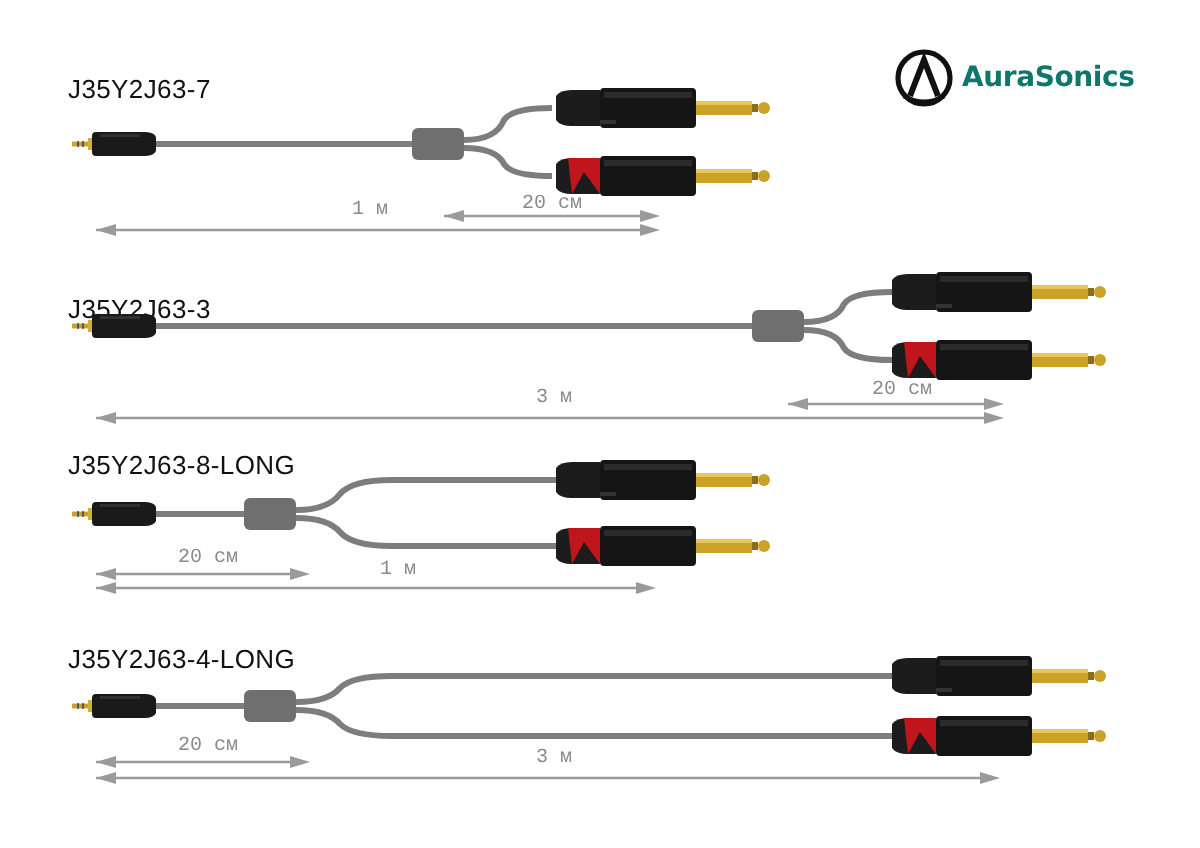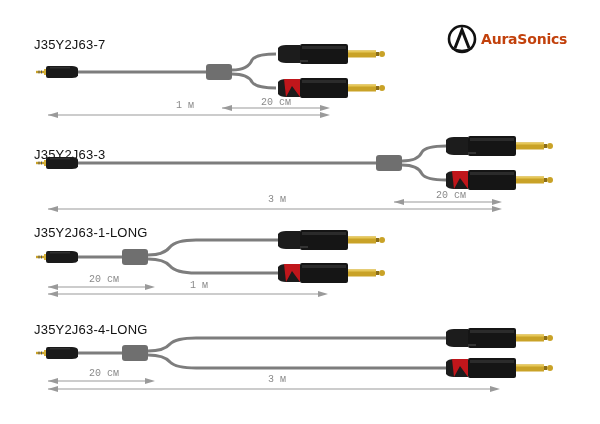--- a/index.html
+++ b/index.html
@@ -1,37 +1,37 @@
 <!DOCTYPE html>
 <html><head>
 <meta charset="utf-8">
 <style>
   html, body { margin:0; padding:0; background:#ffffff; }
   body { width:600px; height:424px; position:relative; overflow:hidden; font-family:"Liberation Sans", sans-serif; }
   .title { position:absolute; font-size:13px; color:#111; letter-spacing:0.2px; }
   .logo { position:absolute; left:447px; top:24px; display:flex; align-items:center; }
-  .logo-text { font-family:"DejaVu Sans", sans-serif; font-weight:bold; font-size:14px; color:#c2410c; margin-left:4px; letter-spacing:-0.2px; }
+  .logo-text { font-family:"DejaVu Sans", sans-serif; font-weight:bold; font-size:14px; color:#0f766e; margin-left:4px; letter-spacing:-0.2px; }
   .dim { position:absolute; font-family:Liberation Mono, monospace; font-size:10px; color:#8a8a8a; }
   svg.diagram { position:absolute; left:0; top:0; }
 </style>
 </head>
 <body>
 
 <div class="logo">
   <svg width="30" height="30" viewBox="0 0 30 30">
     <circle cx="15" cy="15" r="13" fill="none" stroke="#111" stroke-width="2.6"></circle>
     <path d="M8 24 L15 6 L22 24" fill="none" stroke="#111" stroke-width="3"></path>
     <path d="M5 24 Q15 30 25 24" fill="none" stroke="#111" stroke-width="2.4"></path>
   </svg>
   <span class="logo-text">AuraSonics</span>
 </div>
 
 <div class="title" style="left:34px;top:37px;">J35Y2J63-7</div>
 <div class="title" style="left:34px;top:147px;">J35Y2J63-3</div>
-<div class="title" style="left:34px;top:225px;">J35Y2J63-1-LONG</div>
+<div class="title" style="left:34px;top:225px;">J35Y2J63-8-LONG</div>
 <div class="title" style="left:34px;top:322px;">J35Y2J63-4-LONG</div>
 
 <div class="dim" style="left:176px;top:100px;">1 м</div>
 <div class="dim" style="left:261px;top:97px;">20 см</div>
 <div class="dim" style="left:268px;top:194px;">3 м</div>
 <div class="dim" style="left:436px;top:190px;">20 см</div>
 <div class="dim" style="left:89px;top:274px;">20 см</div>
 <div class="dim" style="left:190px;top:280px;">1 м</div>
 <div class="dim" style="left:89px;top:368px;">20 см</div>
 <div class="dim" style="left:268px;top:374px;">3 м</div>

